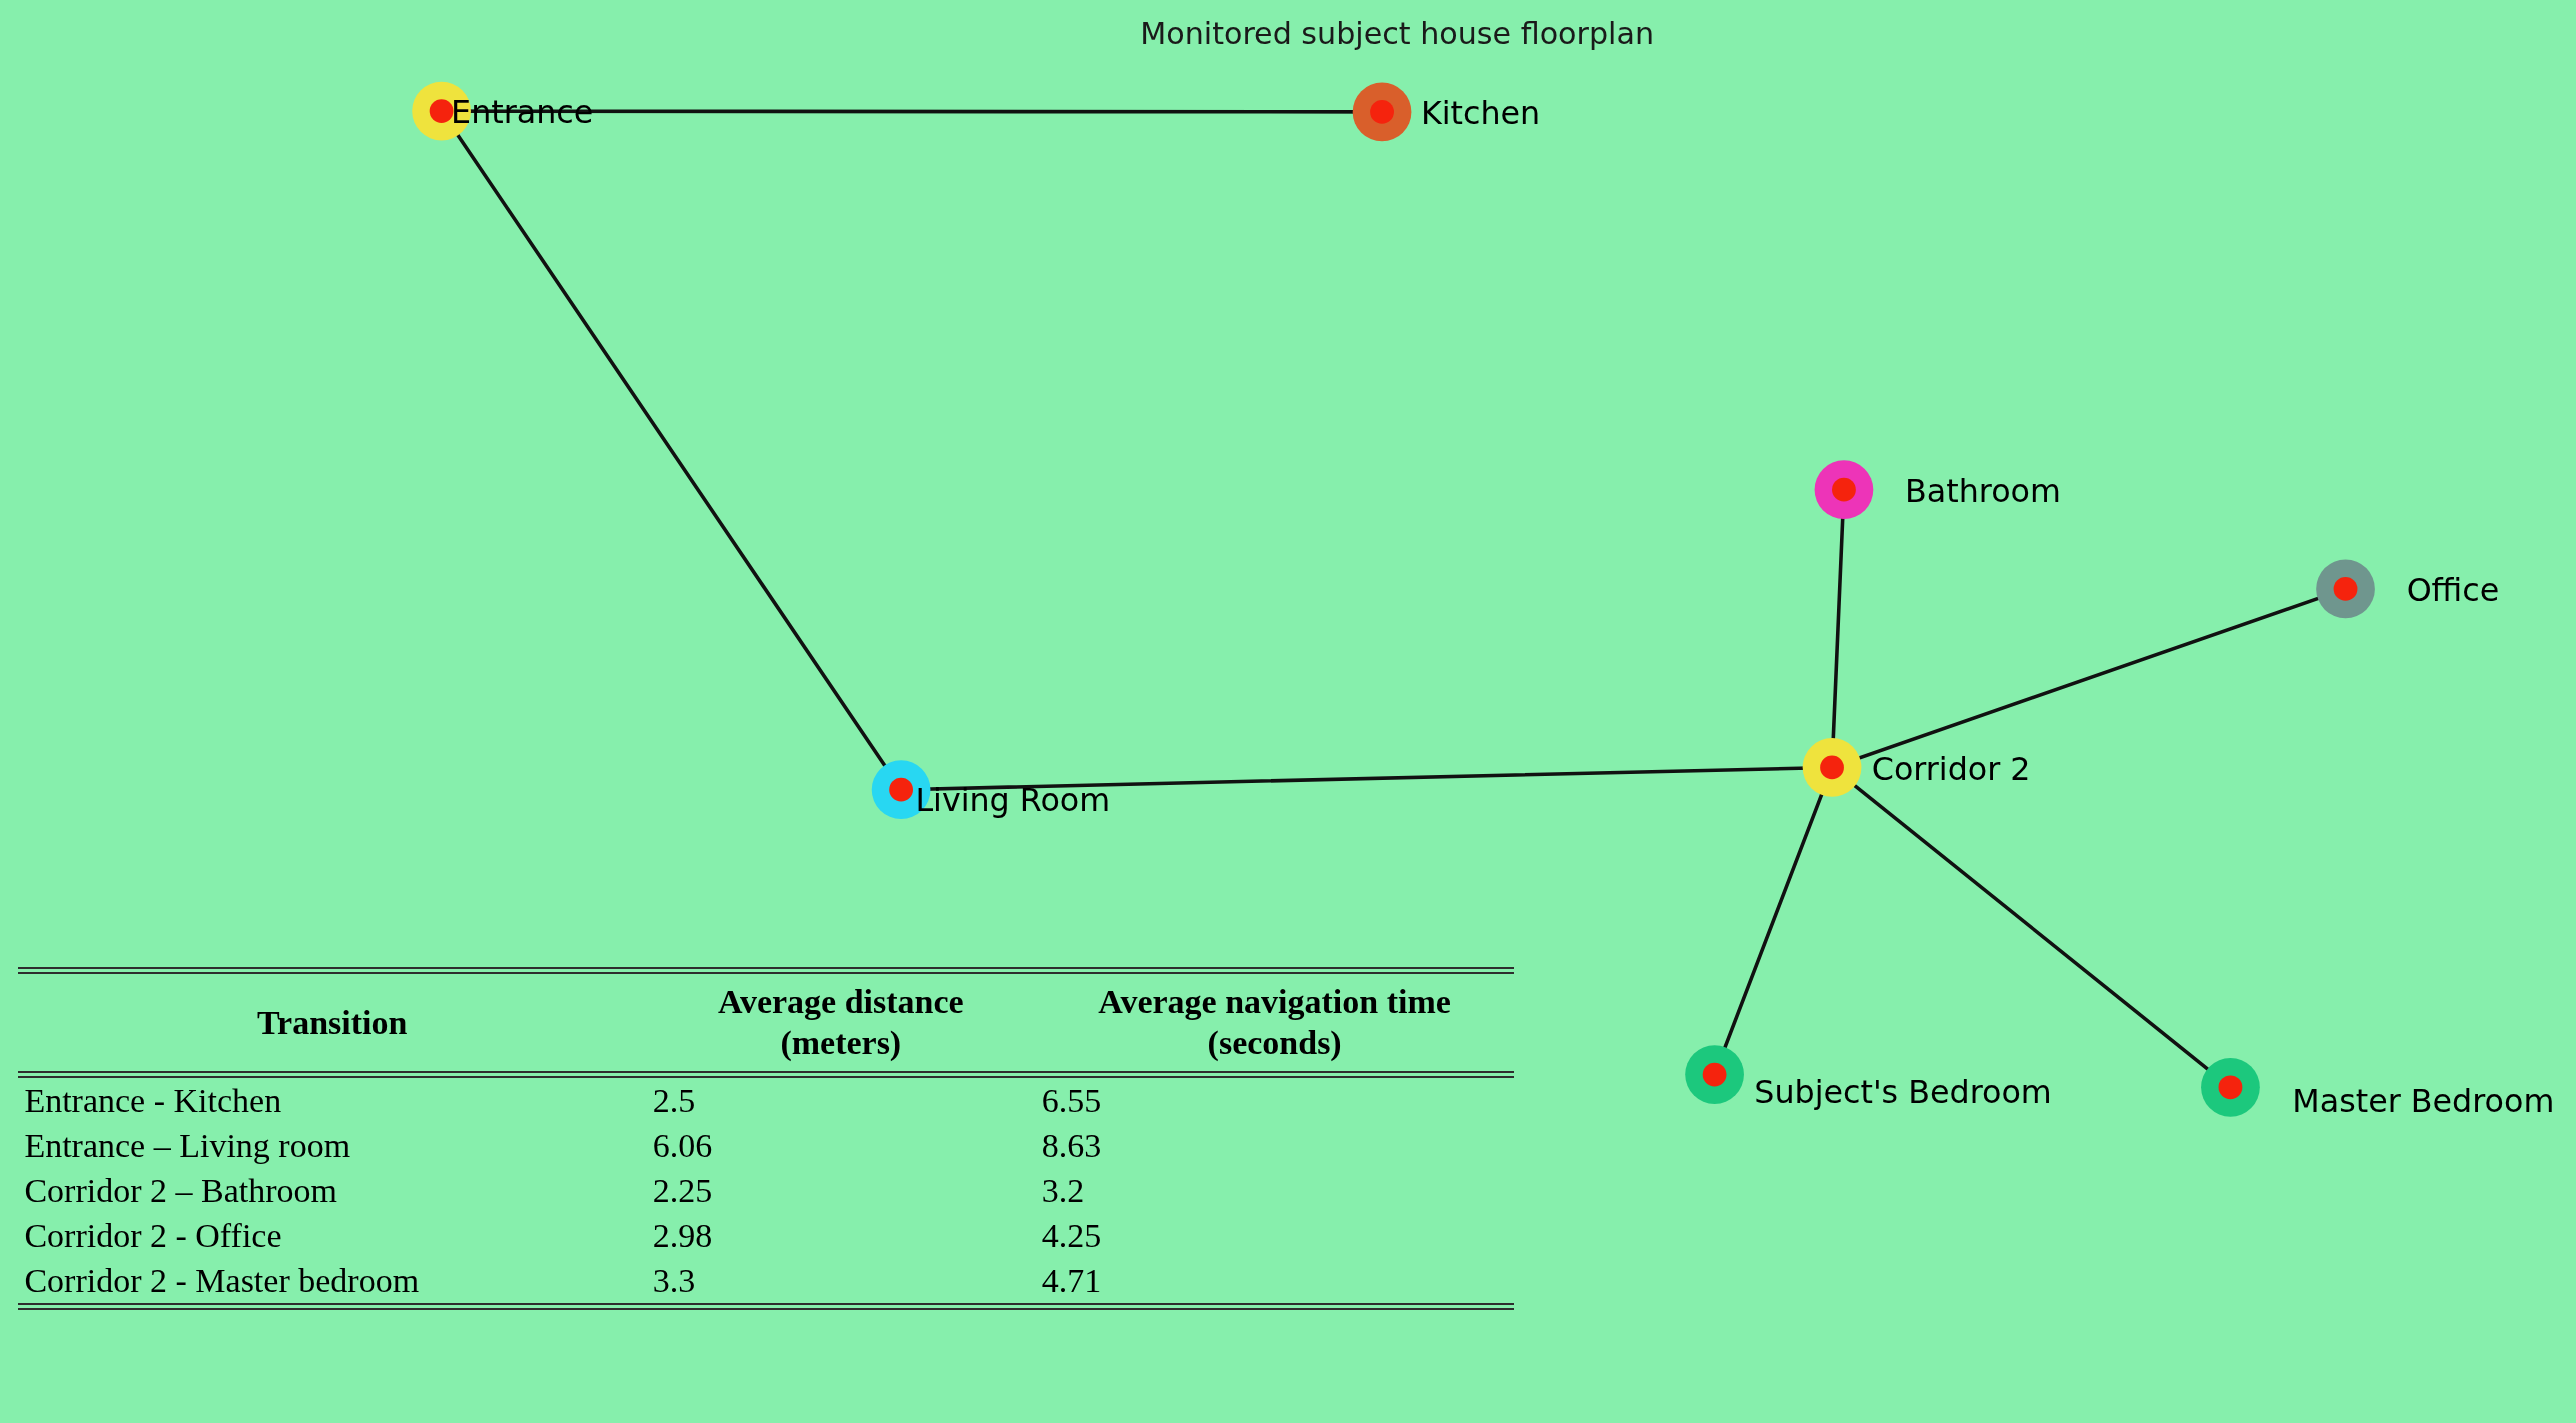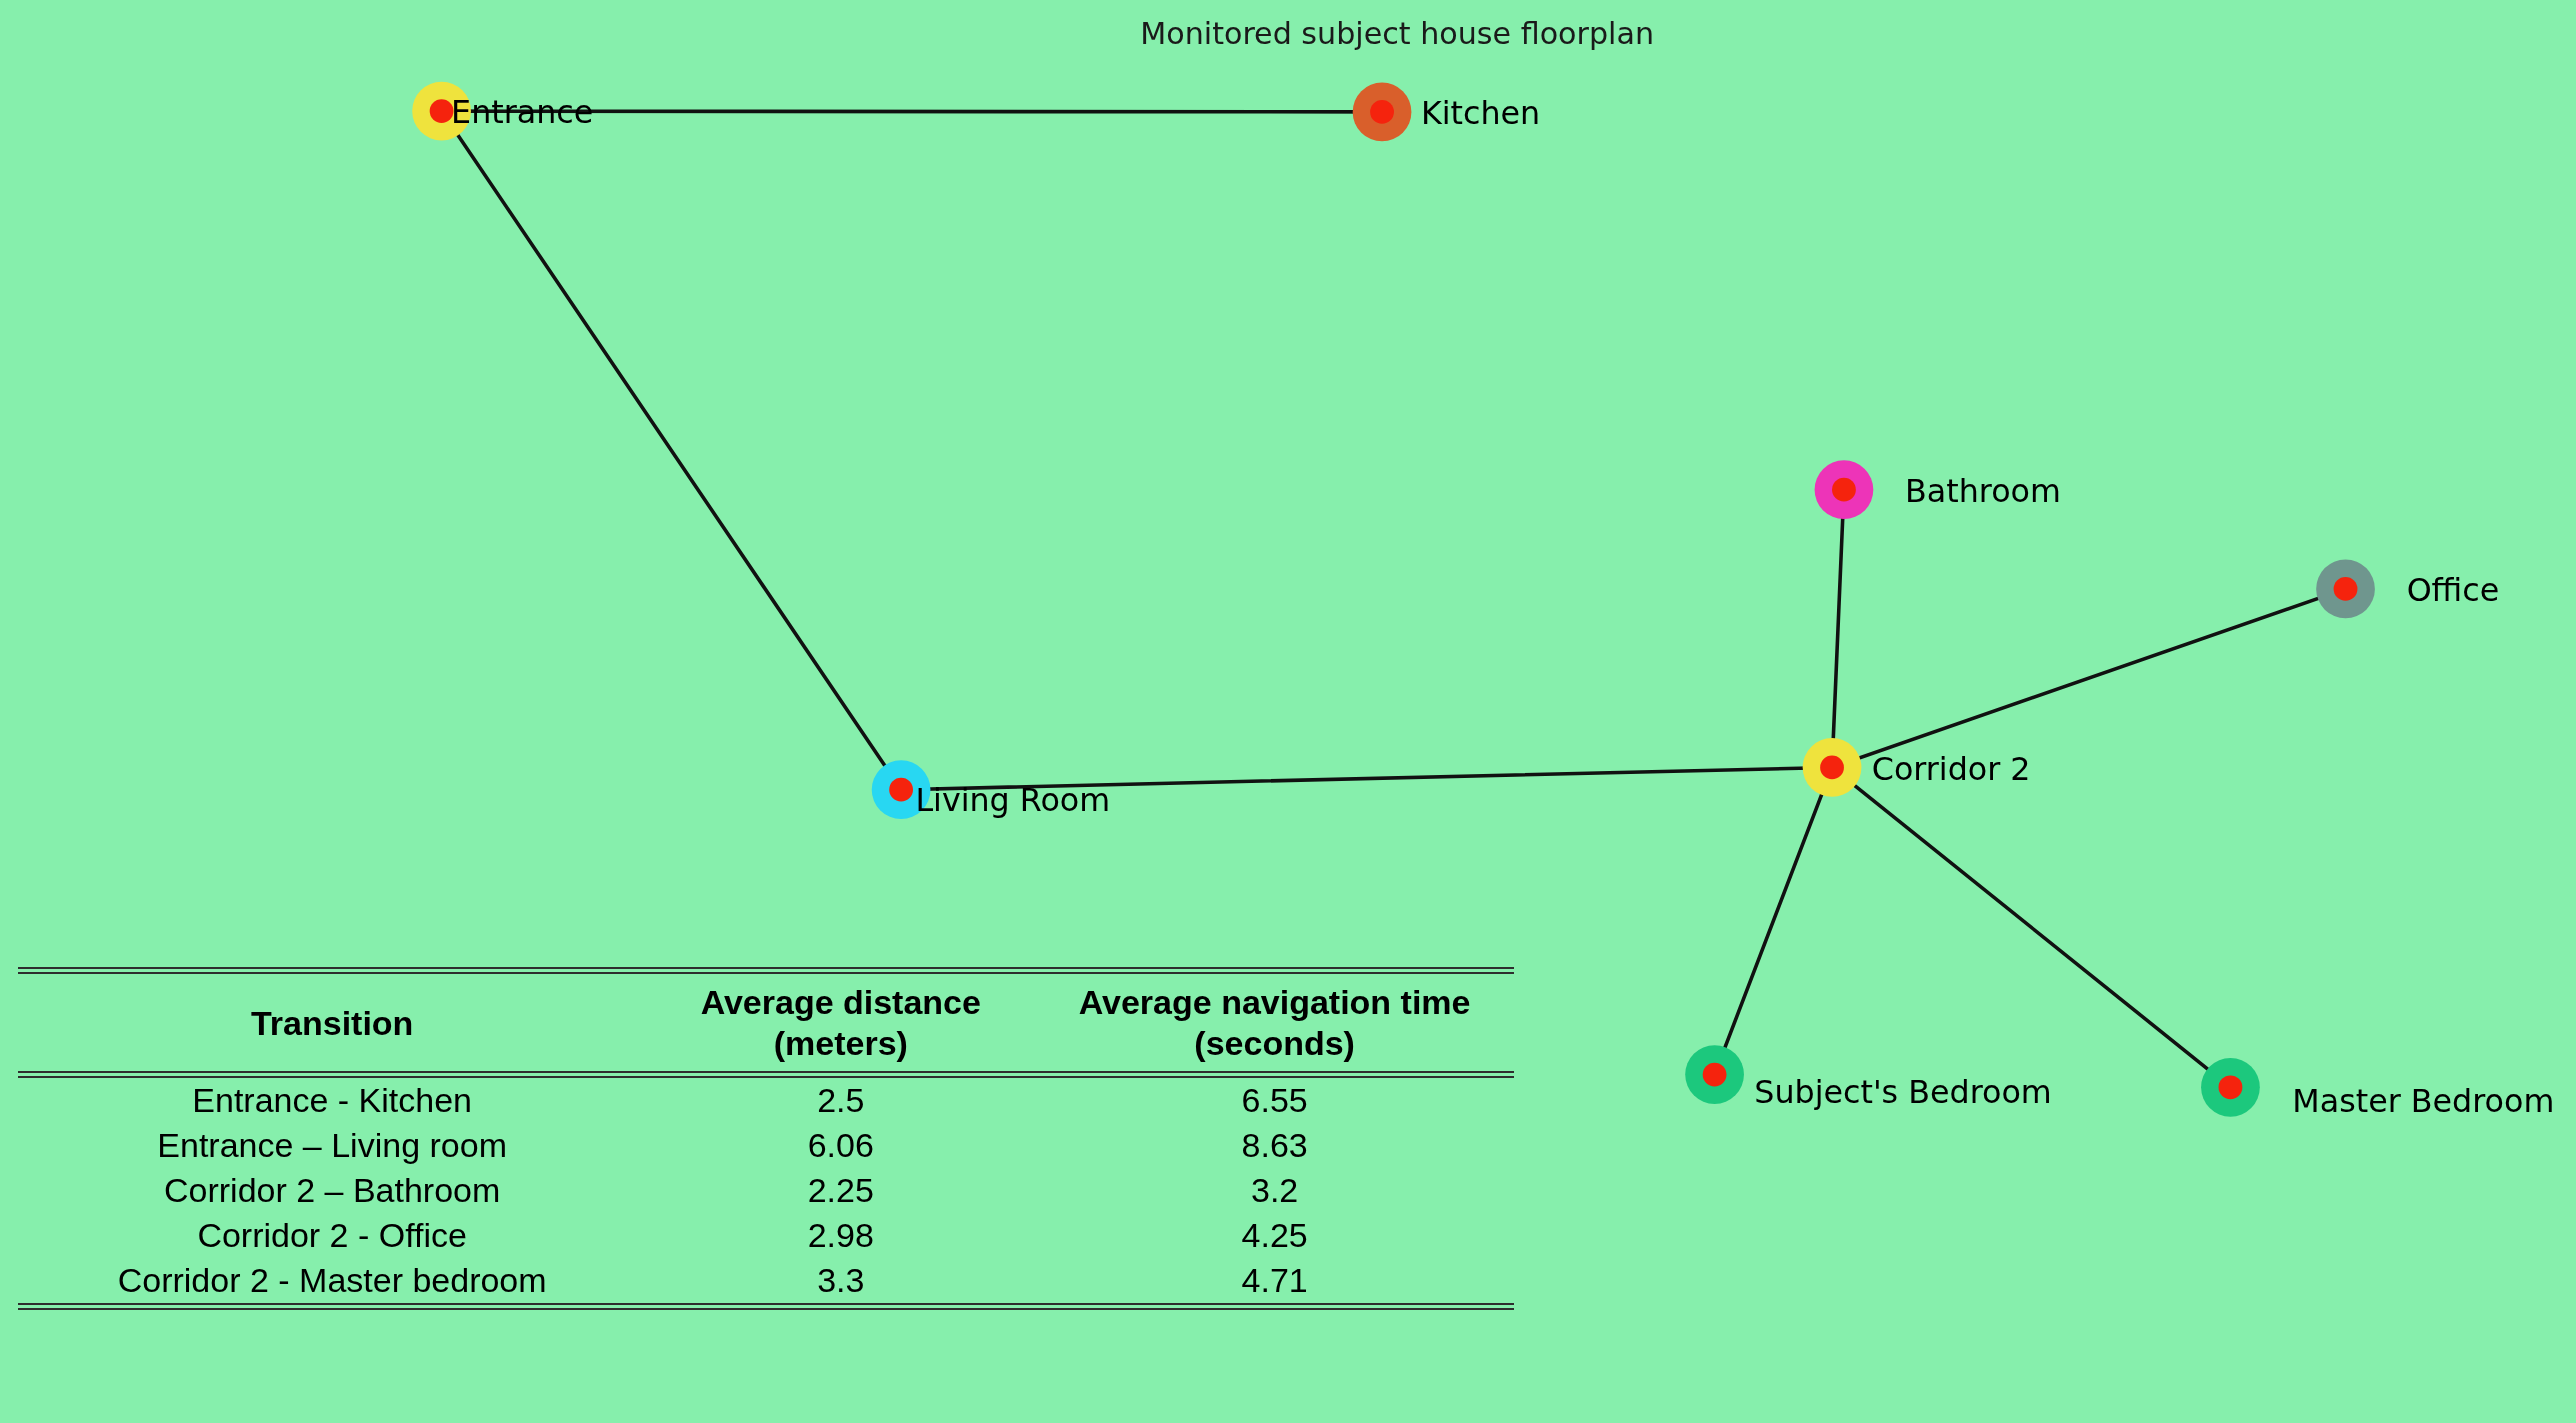--- a/index.html
+++ b/index.html
@@ -38,38 +38,38 @@
   
   .table-wrap {
     position: absolute;
     left: 18px;
     top: 967px;
     width: 1496px;
   }
   table.transitions {
     width: 100%;
     border-collapse: collapse;
-    font-family: Liberation Sans, sans-serif;
+    font-family: Liberation Serif, serif;
     font-size: 34px;
     color: #000000;
     border-top: 7.1px double #2e2e2e;
     border-bottom: 7.1px double #2e2e2e;
   }
   table.transitions th {
     font-weight: bold;
     white-space: pre-line;
     text-align: center;
     vertical-align: middle;
     height: 94px;
     line-height: 1.18;
     border-bottom: 7.1px double #2e2e2e;
     padding: 1.6px 6.4px;
   }
   table.transitions td {
-    text-align: center;
+    text-align: left;
     vertical-align: middle;
     height: 45px;
     padding: 0 6.4px;
   }
   .col-transition { width: 42%; }
   .col-distance   { width: 26%; }
   .col-time       { width: 32%; }
 </style>
 </head>
 <body>

